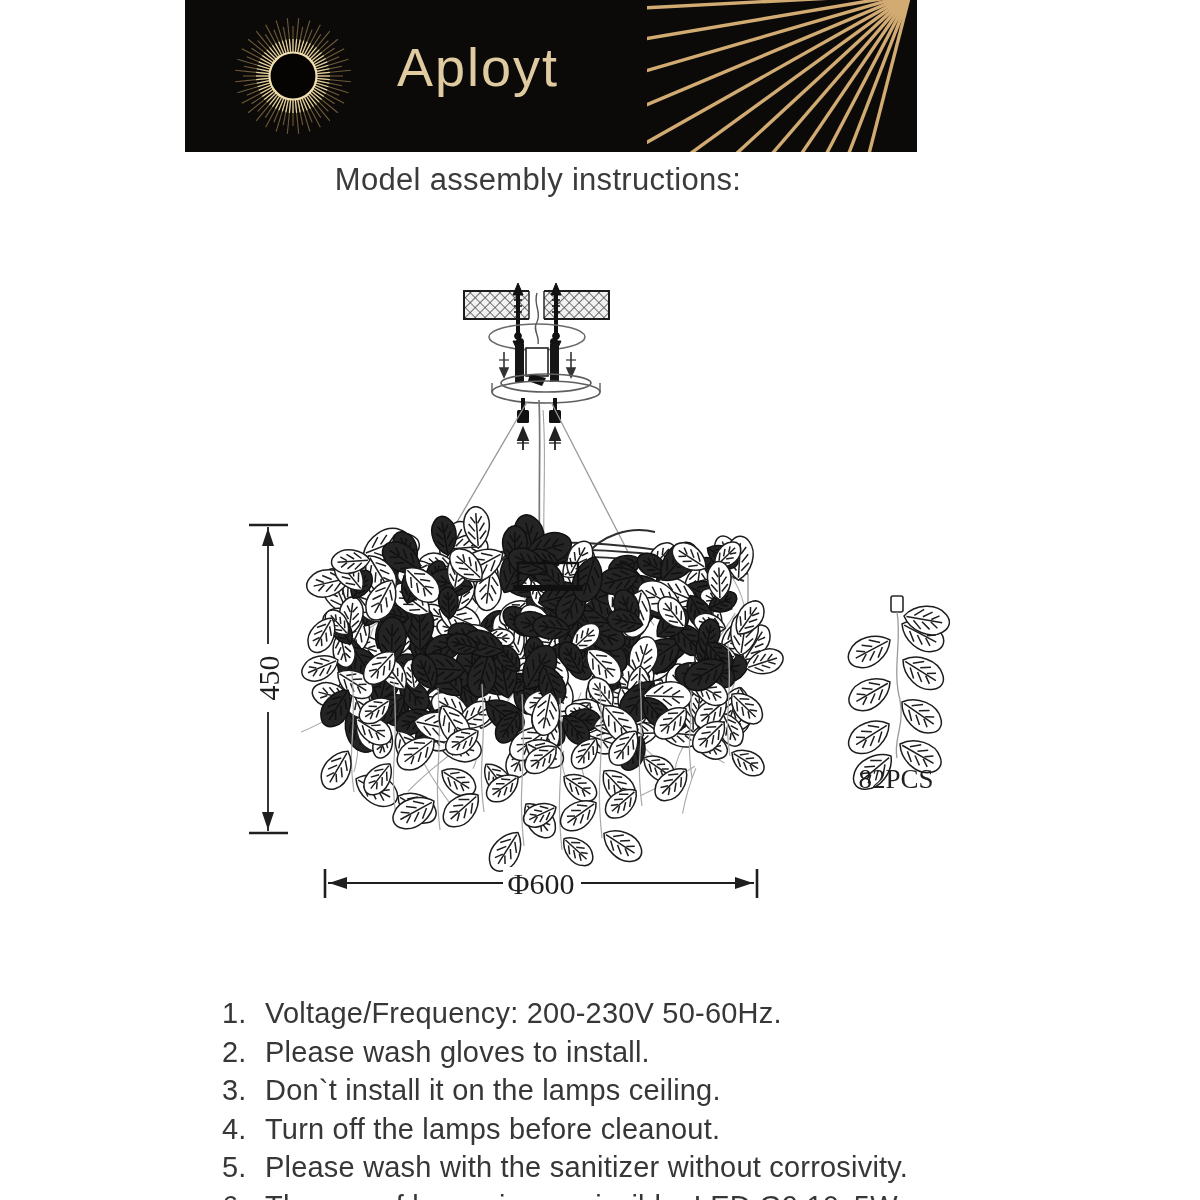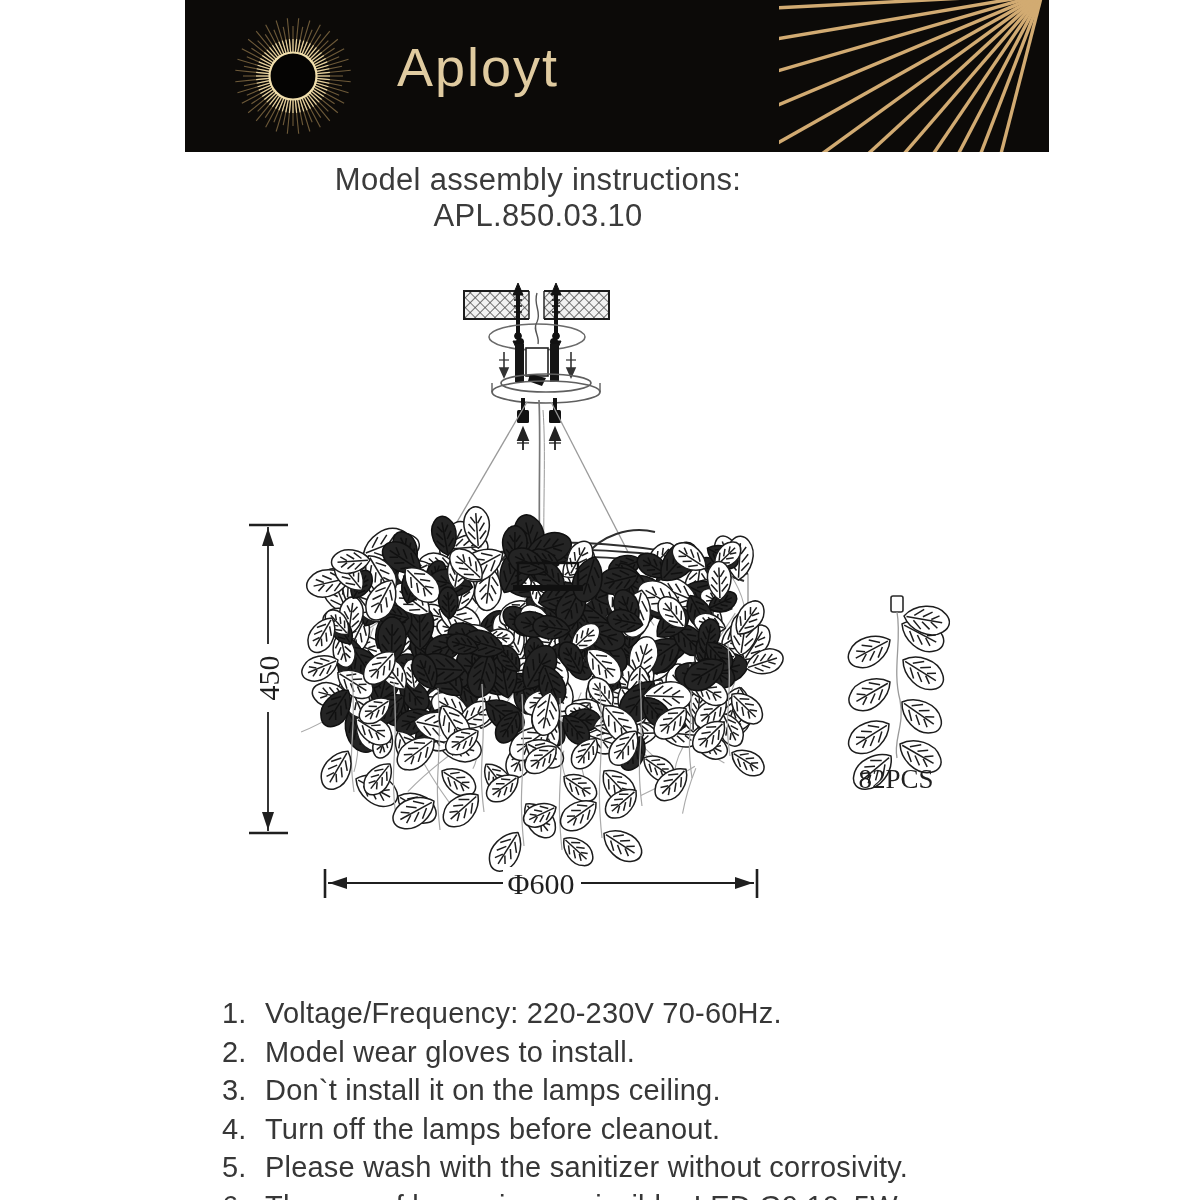--- a/index.html
+++ b/index.html
@@ -2,21 +2,21 @@
 <html><head>
 <meta charset="utf-8">
 <style>
   html,body{margin:0;padding:0;}
   body{
     width:1200px;height:1200px;position:relative;background:#ffffff;
     font-family:"Liberation Sans",sans-serif;overflow:hidden;
   }
   
   .banner{
-    position:absolute;left:185px;top:0;width:864px;height:152px;
+    position:absolute;left:185px;top:0;width:732px;height:152px;
     background:#0c0a08;overflow:hidden;text-align:right;
   }
   .logo-svg{position:absolute;left:38px;top:3px;}
   .brand{
     position:absolute;left:212px;top:40px;
     font-size:54px;font-weight:300;letter-spacing:2px;
     color:#e0cba0;line-height:1;
   }
   .rays-svg{position:absolute;right:0;top:0;}
   
@@ -190,21 +190,20 @@
         <line x1="263" y1="-6" x2="21.30414752358371" y2="349.6446469380615" stroke="#d2ab72" stroke-width="3.4"></line>
         <line x1="263" y1="-6" x2="63.782704898459286" y2="375.06753906942225" stroke="#d2ab72" stroke-width="3.4"></line>
         <line x1="263" y1="-6" x2="108.9017816955207" y2="395.4395833937967" stroke="#d2ab72" stroke-width="3.4"></line>
         <line x1="263" y1="-6" x2="156.06334851911222" y2="410.4907592853113" stroke="#d2ab72" stroke-width="3.4"></line>
       </g>
   </svg>
 </div>
 
 <div class="title-block">
   <div class="title-line">Model assembly instructions:</div>
-  <div class="title-line">APL.850.03.10</div>
 </div>
 
 <svg class="diagram-svg" width="1200" height="1200" viewBox="0 0 1200 1200">
   <defs>
     <pattern id="hatch" width="7" height="7" patternUnits="userSpaceOnUse" patternTransform="rotate(45)">
       <rect width="7" height="7" fill="#f2f2f2"></rect>
       <path d="M0,0 L0,7 M0,0 L7,0" stroke="#4a4a4a" stroke-width="1.6"></path>
     </pattern>
     <g id="leaf">
       <path d="M0,0 C7,-11 24,-15 33,-7 C38,-3 38,3 33,7 C24,15 7,11 0,0 Z" stroke-linejoin="round"></path>
@@ -733,25 +732,25 @@
       <use transform="translate(900,744) rotate(30) scale(1.25)" href="#leaf" fill="#ffffff" stroke="#1d1d1d" stroke-width="1.20"></use>
       <use transform="translate(891,756) rotate(140) scale(1.25)" href="#leaf" fill="#ffffff" stroke="#1d1d1d" stroke-width="1.20"></use>
       <use transform="translate(904,616) rotate(10) scale(1.25)" href="#leaf" fill="#ffffff" stroke="#1d1d1d" stroke-width="1.20"></use>
     </g>
   <text class="pcs-text" text-anchor="middle" x="896" y="788">82PCS</text>
 </svg>
 
 <div class="instructions">
   <div class="ins-row">
     <span class="ins-num">1.</span>
-    <span class="ins-text">Voltage/Frequency: 220-230V 70-60Hz.</span>
+    <span class="ins-text">Voltage/Frequency: 200-230V 50-60Hz.</span>
   </div>
   <div class="ins-row">
     <span class="ins-num">2.</span>
-    <span class="ins-text">Model wear gloves to install.</span>
+    <span class="ins-text">Please wash gloves to install.</span>
   </div>
   <div class="ins-row">
     <span class="ins-num">3.</span>
     <span class="ins-text">Don`t install it on the lamps ceiling.</span>
   </div>
   <div class="ins-row">
     <span class="ins-num">4.</span>
     <span class="ins-text">Turn off the lamps before cleanout.</span>
   </div>
   <div class="ins-row">

